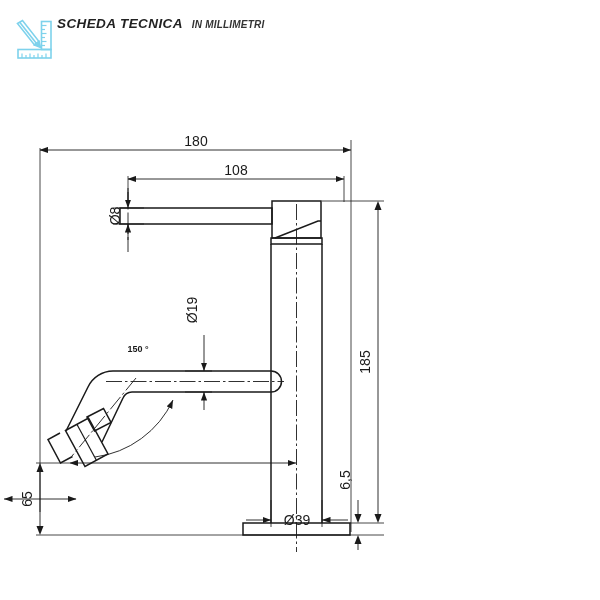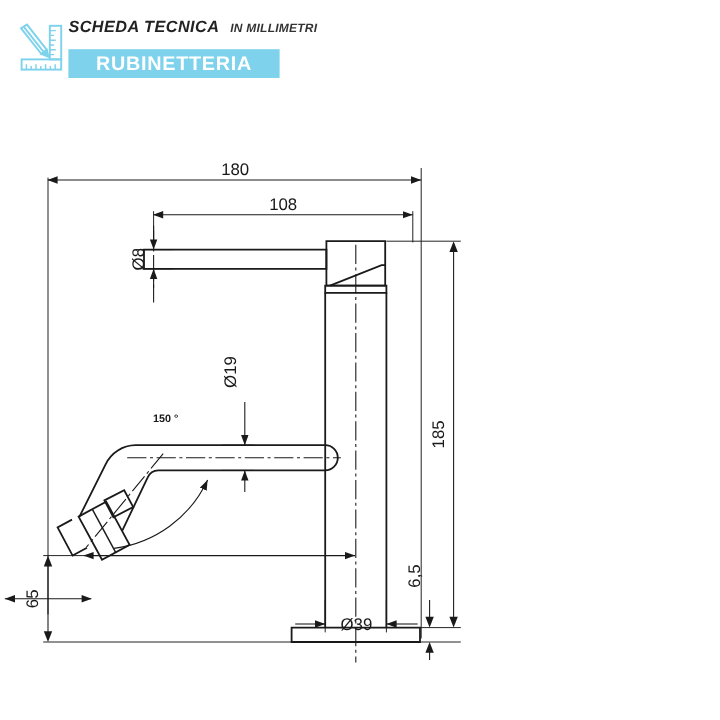--- a/index.html
+++ b/index.html
@@ -132,23 +132,20 @@
         <line x1="6.5" y1="3" x2="23.5" y2="24.5"></line>
         <path d="M21.5 26 L26 22.5 L27.5 28.5 Z" fill="#7ed2ec"></path>
       </g>
     </svg>
   </div>
 
   <div id="title-line">
     <span id="title-main">SCHEDA TECNICA</span><span id="title-sub">IN MILLIMETRI</span>
   </div>
 
-  <div id="banner">
-    <div id="banner-label">RUBINETTERIA</div>
-  </div>
 </div>
 
 <div id="drawing-area">
 <svg width="600" height="520" viewBox="0 0 600 520">
 
   <defs>
     <marker id="ar-r" markerWidth="9" markerHeight="7" refX="8.5" refY="3.5" orient="auto" markerUnits="userSpaceOnUse">
       <path d="M0,0.4 L8.5,3.5 L0,6.6 Z" fill="#1a1a1a"></path>
     </marker>
     <marker id="ar-l" markerWidth="9" markerHeight="7" refX="0.5" refY="3.5" orient="auto" markerUnits="userSpaceOnUse">

